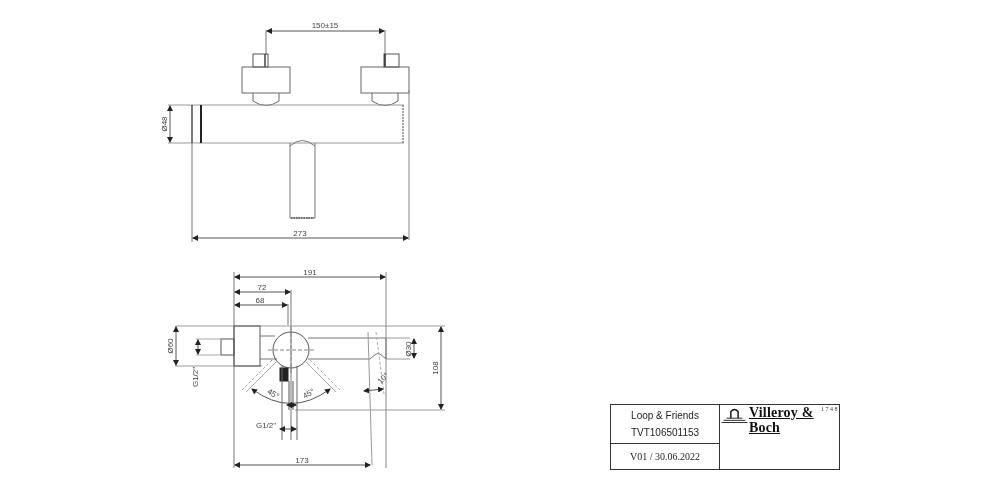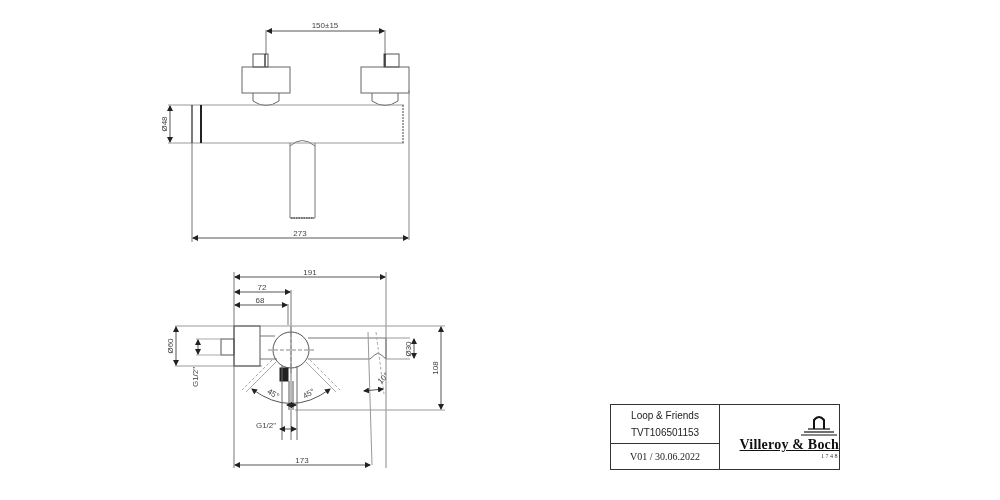--- a/index.html
+++ b/index.html
@@ -3,21 +3,21 @@
 <meta charset="utf-8">
 <style>
   html, body { margin: 0; padding: 0; background: #ffffff; }
   body { width: 1000px; height: 500px; position: relative; overflow: hidden; font-family: "Liberation Sans", sans-serif; }
   svg.drawing { position: absolute; left: 0; top: 0; }
   .dimtext { font-family: "Liberation Sans", sans-serif; font-size: 8px; fill: #444; }
   .titleblock { position: absolute; left: 610px; top: 404px; width: 230px; height: 66px; border: 1px solid #333; box-sizing: border-box; display: flex; }
   .tb-left { width: 108px; border-right: 1px solid #333; display: flex; flex-direction: column; }
   .tb-top { height: 38px; border-bottom: 1px solid #333; display: flex; flex-direction: column; align-items: center; justify-content: center; font-size: 10px; color: #222; line-height: 17px; }
   .tb-bottom { flex: 1; display: flex; align-items: center; justify-content: center; font-size: 10px; color: #222; font-family: Liberation Serif, serif; }
-  .tb-right { flex: 1; display: flex; flex-direction: column; align-items: flex-end; justify-content: center; }
+  .tb-right { flex: 1; display: flex; flex-direction: row; align-items: flex-start; justify-content: center; }
   .brand { font-family: "Liberation Serif", serif; font-weight: bold; font-size: 14px; color: #111; text-decoration: underline; letter-spacing: 0.2px; line-height: 15px; }
   .since { font-family: "Liberation Serif", serif; font-size: 6px; color: #333; letter-spacing: 1.5px; margin-top: 1px; }
 </style>
 </head>
 <body>
 
 <svg class="drawing" width="1000" height="500" viewBox="0 0 1000 500" xmlns="http://www.w3.org/2000/svg">
   <defs>
     <marker id="arr" markerWidth="6" markerHeight="6" refX="5" refY="3" orient="auto-start-reverse">
       <path d="M0,0 L6,3 L0,6 Z" fill="#222"></path>

